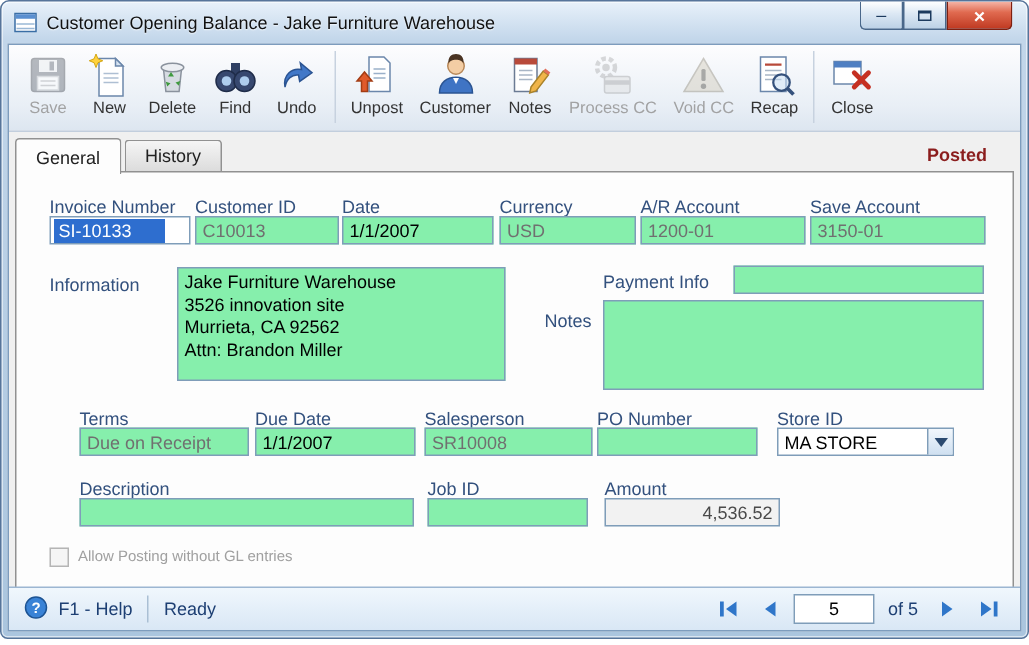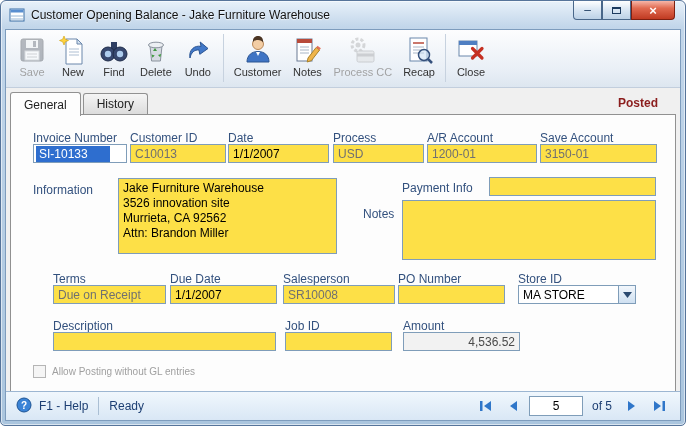--- a/index.html
+++ b/index.html
@@ -53,21 +53,21 @@
     border:1px solid #919191; border-bottom:none; border-radius:3px 3px 0 0;
     background:linear-gradient(#f5f5f5,#dcdcdc); cursor:default; }
   .tab.active{ height:24px; margin-bottom:-1px; background:#fdfdfd; padding-top:5px; }
   .posted{ position:absolute; right:22px; top:66px; font-size:12px; font-weight:bold; color:#8b1d1d; z-index:3; }
 
   
   .panel{ position:absolute; left:4px; right:4px; top:84px; height:281px;
     background:#fdfdfd; border:1px solid #919191; }
 
   .lbl{ position:absolute; font-size:12px; color:#33517e; white-space:nowrap; }
-  .fld{ position:absolute; height:19px; border:1px solid #7f9db9; background:#fde047;
+  .fld{ position:absolute; height:19px; border:1px solid #7f9db9; background:#86efac;
     font-family:"Liberation Sans", sans-serif; font-size:12px; color:#000;
     padding:1px 4px; outline:none; }
   .fld.dis{ color:#707070; }
   .fld.graybg{ background:#f2f2f2; }
   textarea.fld{ resize:none; overflow-y:scroll; line-height:15px; padding:2px 4px; }
   .fld::-webkit-scrollbar{ width:15px; background:#f0f0f0; }
   .fld::-webkit-scrollbar-thumb{ background:#cdcdcd; border:1px solid #a6a6a6; }
   .fld::-webkit-scrollbar-button{ height:14px; background:#e6e6e6; border:1px solid #b0b0b0; display:block; }
 
   .fakefld{ position:absolute; height:19px; border:1px solid #7f9db9; background:#fff;
@@ -149,48 +149,60 @@
               <line x1="11" y1="17" x2="21" y2="17" stroke="#aebfd3"></line>
               <line x1="11" y1="20" x2="21" y2="20" stroke="#aebfd3"></line>
               <path d="M6 1l1.3 3.2 3.2 1.3-3.2 1.3L6 10 4.7 6.8 1.5 5.5 4.7 4.2z" fill="#ffd23e" stroke="#cf9f06" stroke-width=".6"></path>
             </svg>
           </span>
         <span class="tlabel">New</span>
       </div>
       <div class="tbtn">
         <span class="ticon">
             <svg width="30" height="30">
+              <path d="M9 11h12l-1.6 15H10.6z" fill="#d6dbe2" stroke="#8a929d"></path>
+              <ellipse cx="15" cy="10" rx="7.5" ry="2.8" fill="#eceff3" stroke="#8a929d"></ellipse>
+              <path d="M12 16l2-3 2 3zM17 20l3.2-1-1 3.2zM10.5 19.5l1 3.2 2.2-2.2z" fill="#3f9a3f"></path>
+            </svg>
+          </span>
+        <span class="tlabel">Delete</span>
+      </div>
+      <div class="tbtn">
+        <span class="ticon">
+            <svg width="30" height="30">
               <rect x="12" y="7" width="6" height="9" fill="#2f3f63"></rect>
               <circle cx="9" cy="19" r="7" fill="#37486f" stroke="#1f2c49"></circle>
               <circle cx="21" cy="19" r="7" fill="#37486f" stroke="#1f2c49"></circle>
               <circle cx="9" cy="19" r="3.2" fill="#aecdee"></circle>
               <circle cx="21" cy="19" r="3.2" fill="#aecdee"></circle>
             </svg>
           </span>
         <span class="tlabel">Find</span>
       </div>
       <div class="tbtn">
         <span class="ticon">
             <svg width="30" height="30">
-              <path d="M9 11h12l-1.6 15H10.6z" fill="#d6dbe2" stroke="#8a929d"></path>
-              <ellipse cx="15" cy="10" rx="7.5" ry="2.8" fill="#eceff3" stroke="#8a929d"></ellipse>
-              <path d="M12 16l2-3 2 3zM17 20l3.2-1-1 3.2zM10.5 19.5l1 3.2 2.2-2.2z" fill="#3f9a3f"></path>
-            </svg>
-          </span>
-        <span class="tlabel">Delete</span>
-      </div>
-      <div class="tbtn">
-        <span class="ticon">
-            <svg width="30" height="30">
               <path d="M7 23c-1.5-8 4.5-13 11-11.6l-.8-4.4L25 13.5l-8.2 5.8-.8-4.3c-4.3-.6-8 2.5-9 8z" fill="#4178c8" stroke="#2b5492"></path>
             </svg>
           </span>
         <span class="tlabel">Undo</span>
       </div>
       <div class="tsep"></div>
+      <div class="tbtn">
+        <span class="ticon">
+            <svg width="30" height="30">
+              <path d="M10 3h10l4 4v19H10z" fill="#fff" stroke="#6b87ab"></path>
+              <line x1="13" y1="11" x2="21" y2="11" stroke="#9ab0c9"></line>
+              <line x1="13" y1="14" x2="21" y2="14" stroke="#9ab0c9"></line>
+              <line x1="13" y1="17" x2="21" y2="17" stroke="#9ab0c9"></line>
+              <path d="M2 19l5-6 5 6H9v7H5v-7z" fill="#e05a2b" stroke="#a33c14"></path>
+            </svg>
+          </span>
+        <span class="tlabel">Unpost</span>
+      </div>
       <div class="tbtn">
         <span class="ticon">
             <svg width="30" height="30">
               <circle cx="15" cy="9" r="5.5" fill="#f3cda4" stroke="#b9895a"></circle>
               <path d="M10 7.5c1-3.5 9-3.5 10 0 .6-4.5-2-6.5-5-6.5s-5.6 2-5 6.5z" fill="#4a3423"></path>
               <path d="M4 27c0-7 5-10.5 11-10.5S26 20 26 27z" fill="#3f74c4" stroke="#2b5492"></path>
               <path d="M13 17h4l-2 4z" fill="#fff"></path>
             </svg>
           </span>
         <span class="tlabel">Customer</span>
@@ -213,20 +225,30 @@
         <span class="ticon">
             <svg width="30" height="30">
               <circle cx="10" cy="10" r="6" fill="none" stroke="#a8aeb6" stroke-width="3" stroke-dasharray="3 2"></circle>
               <circle cx="10" cy="10" r="2.5" fill="#a8aeb6"></circle>
               <rect x="9" y="16" width="17" height="11" rx="1.5" fill="#d9dde2" stroke="#9aa1aa"></rect>
               <rect x="9" y="18.5" width="17" height="3" fill="#9aa1aa"></rect>
             </svg>
           </span>
         <span class="tlabel">Process CC</span>
       </div>
+      <div class="tbtn disabled">
+        <span class="ticon">
+            <svg width="30" height="30">
+              <path d="M15 4l13 22H2z" fill="#f5ca52" stroke="#b08a1f"></path>
+              <rect x="13.6" y="11" width="2.8" height="8" rx="1" fill="#5d4a12"></rect>
+              <circle cx="15" cy="22.5" r="1.8" fill="#5d4a12"></circle>
+            </svg>
+          </span>
+        <span class="tlabel">Void CC</span>
+      </div>
       <div class="tbtn">
         <span class="ticon">
             <svg width="30" height="30">
               <rect x="6" y="3" width="17" height="23" fill="#fff" stroke="#6b87ab"></rect>
               <line x1="9" y1="8" x2="20" y2="8" stroke="#b84a3a" stroke-width="1.5"></line>
               <line x1="9" y1="12" x2="20" y2="12" stroke="#a9b6c6"></line>
               <line x1="9" y1="15" x2="20" y2="15" stroke="#a9b6c6"></line>
               <line x1="9" y1="18" x2="20" y2="18" stroke="#a9b6c6"></line>
               <circle cx="20" cy="20" r="5.5" fill="rgba(198,221,243,.55)" stroke="#35517c" stroke-width="1.5"></circle>
               <line x1="24" y1="24" x2="28" y2="28" stroke="#35517c" stroke-width="2.5"></line>
@@ -259,21 +281,21 @@
       <div class="fakefld" style="left:22px;top:29px;width:94px">
         <span class="sel">SI-10133</span>
       </div>
 
       <span class="lbl" style="left:119px;top:16px">Customer ID</span>
       <input class="fld dis" style="left: 119px; top: 29px; width: 96px;" value="C10013">
 
       <span class="lbl" style="left:217px;top:16px">Date</span>
       <input class="fld" style="left: 217px; top: 29px; width: 101px;" value="1/1/2007">
 
-      <span class="lbl" style="left:322px;top:16px">Process</span>
+      <span class="lbl" style="left:322px;top:16px">Currency</span>
       <input class="fld dis" style="left: 322px; top: 29px; width: 91px;" value="USD">
 
       <span class="lbl" style="left:416px;top:16px">A/R Account</span>
       <input class="fld dis" style="left: 416px; top: 29px; width: 110px;" value="1200-01">
 
       <span class="lbl" style="left:529px;top:16px">Save Account</span>
       <input class="fld dis" style="left: 529px; top: 29px; width: 117px;" value="3150-01">
 
       <span class="lbl" style="left:22px;top:68px">Information</span>
       <textarea class="fld" style="left: 107px; top: 63px; width: 219px; height: 76px;">Jake Furniture Warehouse

